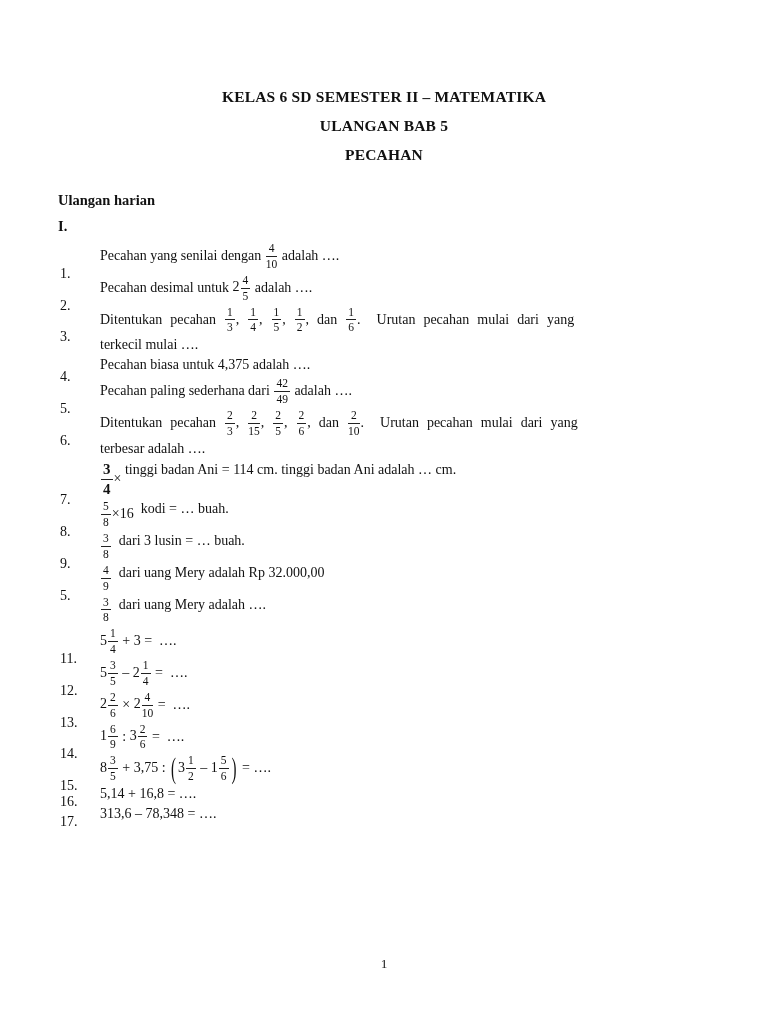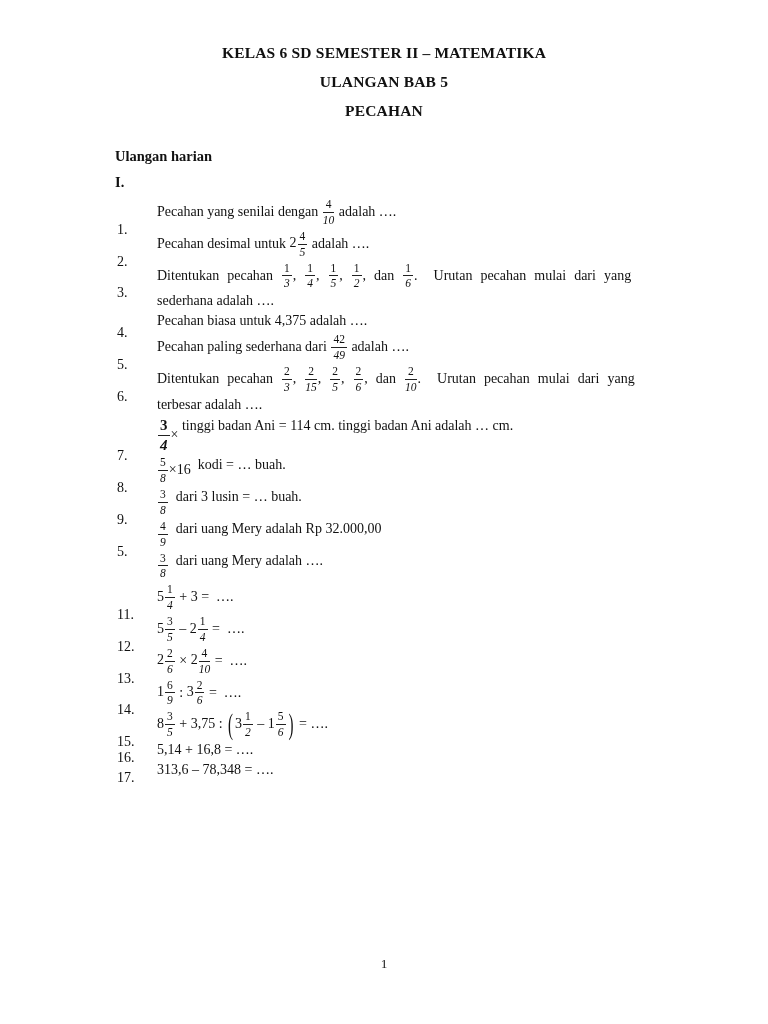--- a/index.html
+++ b/index.html
@@ -1,43 +1,43 @@
 <!DOCTYPE html>
 <html><head>
 <meta charset="utf-8">
 <style>
   html,body{margin:0;padding:0;}
   body{
     width:768px;height:1024px;background:#ffffff;color:#111;
     font-family:"Liberation Serif","DejaVu Serif",serif;
     position:relative;overflow:hidden;
   }
-  .titles{ text-align:center; padding-top:44px; }
+  .titles{ text-align:center; padding-top:88px; }
   .title-line{ font-weight:bold; font-size:15.5px; margin-bottom:11px; letter-spacing:0.2px; }
-  .content{ margin-left:115px; width:545px; }
+  .content{ margin-left:58px; width:545px; }
   .subtitle{ font-weight:bold; font-size:14.5px; margin-top:28px; }
   .instruction{ font-weight:bold; font-size:14.5px; margin-top:9px; display:flex; }
   .roman{ width:19px; flex-shrink:0; }
   .qlist{ margin-top:7px; padding-left:42px; font-size:14px; }
   .q{ position:relative; }
   .qrow{ position:relative; margin:3px 0; min-height:17px; }
   .qrow.justify{ word-spacing:4.5px; }
   .qnum{
     position:absolute; left:-40px; bottom:-11px; width:36px;
     font-size:14px; color:#111;
   }
   .qnum.inline{ bottom:13px; }
   .txt{ white-space:pre-wrap; }
   .rtxt{ display:inline-block; vertical-align:top; white-space:pre-wrap; padding-top:1px; }
   .frac{
     display:inline-block; vertical-align:middle; text-align:center;
     font-size:11.5px; line-height:1.12; margin:0 1px;
   }
   .frac .fn{ display:block; border-bottom:1px solid #222; padding:0 2px 1px; }
-  .frac .fd{ display:block; padding-top:1px;font-style:italic; }
+  .frac .fd{ display:block; padding-top:1px; }
   .frac.big{ font-size:15px; font-weight:bold; }
   .mixed{ white-space:nowrap; }
   .paren{
     display:inline-block; vertical-align:middle; transform:scaleY(2.0);
     font-size:15px; padding:0 2px; font-weight:400;
   }
   .pagenum{
     position:absolute; top:956px; left:0; width:768px;
     text-align:center; font-size:13.5px; color:#222;
   }
@@ -58,21 +58,21 @@
   </div>
   <div class="qlist">
       <div class="q">
         <div class="qrow"><span class="qnum">1.</span><span class="txt">Pecahan yang senilai dengan </span><span class="frac"><span class="fn">4</span><span class="fd">10</span></span><span class="txt"> adalah ….</span></div>
       </div>
       <div class="q">
         <div class="qrow"><span class="qnum">2.</span><span class="txt">Pecahan desimal untuk </span><span class="mixed"><span class="txt">2</span><span class="frac"><span class="fn">4</span><span class="fd">5</span></span></span><span class="txt"> adalah ….</span></div>
       </div>
       <div class="q">
         <div class="qrow justify"><span class="qnum">3.</span><span class="txt">Ditentukan pecahan </span><span class="frac"><span class="fn">1</span><span class="fd">3</span></span><span class="txt">, </span><span class="frac"><span class="fn">1</span><span class="fd">4</span></span><span class="txt">, </span><span class="frac"><span class="fn">1</span><span class="fd">5</span></span><span class="txt">, </span><span class="frac"><span class="fn">1</span><span class="fd">2</span></span><span class="txt">, dan </span><span class="frac"><span class="fn">1</span><span class="fd">6</span></span><span class="txt">.  Urutan pecahan mulai dari yang</span></div>
-        <div class="qrow"><span class="txt">sederhana adalah ….</span></div>
+        <div class="qrow"><span class="txt">terkecil mulai ….</span></div>
       </div>
       <div class="q">
         <div class="qrow"><span class="qnum">4.</span><span class="txt">Pecahan biasa untuk 4,375 adalah ….</span></div>
       </div>
       <div class="q">
         <div class="qrow"><span class="qnum">5.</span><span class="txt">Pecahan paling sederhana dari </span><span class="frac"><span class="fn">42</span><span class="fd">49</span></span><span class="txt"> adalah ….</span></div>
       </div>
       <div class="q">
         <div class="qrow justify"><span class="qnum">6.</span><span class="txt">Ditentukan pecahan </span><span class="frac"><span class="fn">2</span><span class="fd">3</span></span><span class="txt">, </span><span class="frac"><span class="fn">2</span><span class="fd">15</span></span><span class="txt">, </span><span class="frac"><span class="fn">2</span><span class="fd">5</span></span><span class="txt">, </span><span class="frac"><span class="fn">2</span><span class="fd">6</span></span><span class="txt">, dan </span><span class="frac"><span class="fn">2</span><span class="fd">10</span></span><span class="txt">.  Urutan pecahan mulai dari yang</span></div>
         <div class="qrow"><span class="txt">terbesar adalah ….</span></div>

